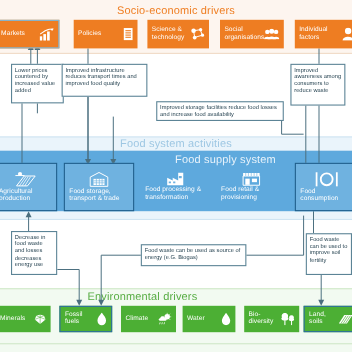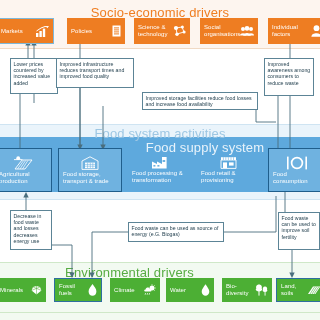--- a/index.html
+++ b/index.html
@@ -24,21 +24,21 @@
   #band-fsa-bot-rule{top:199px;height:1px;background:#cfe4f2;}
   #band-supply{top:137px;height:55px;background:#5ea9dd;}
   #band-env{top:262px;height:58px;background:#f2faf1;}
   #band-env-top-rule{top:262px;height:1px;background:#cfe8c8;}
   #band-env-bot-rule{top:312px;height:1px;background:#cfe8c8;}
 
   
   .band-title{
     position:absolute;
     text-align:center;
-    font-size:13px;
+    font-size:10px;
     letter-spacing:.15px;
     white-space:nowrap;
   }
   #title-socio{top:5px;left:0;width:320px;color:#ef7e22;}
   #title-fsa{top:126px;left:0;width:320px;color:#9ec7e3;}
   #title-supply{top:140px;left:0;width:320px;color:#e8f3fb;padding-left:45px;}
   #title-env{top:265px;left:0;width:259px;color:#57ac43;}
 
   
   .node{

